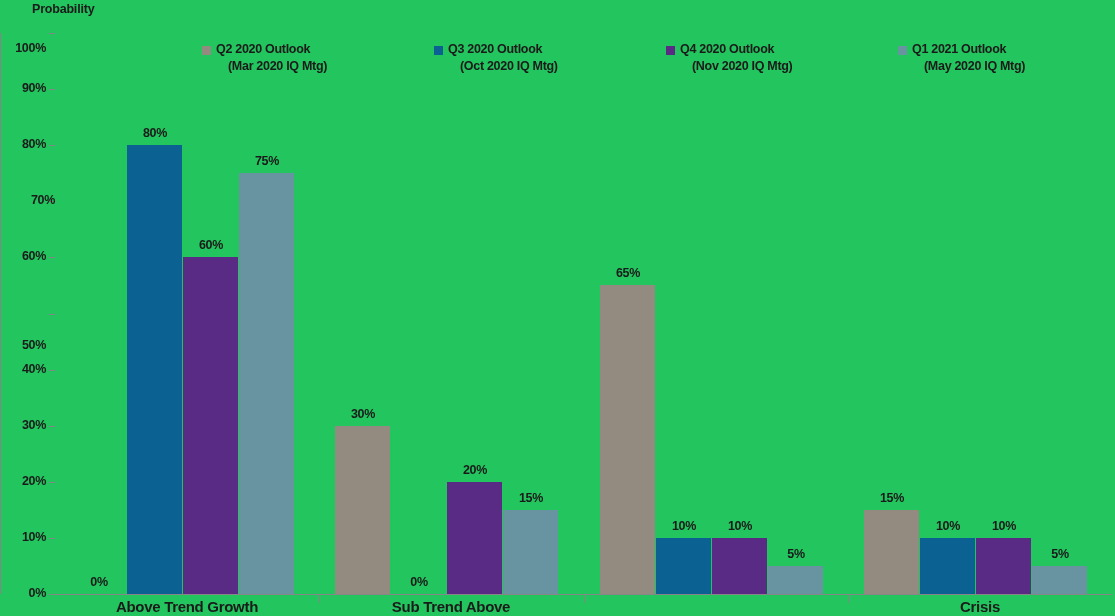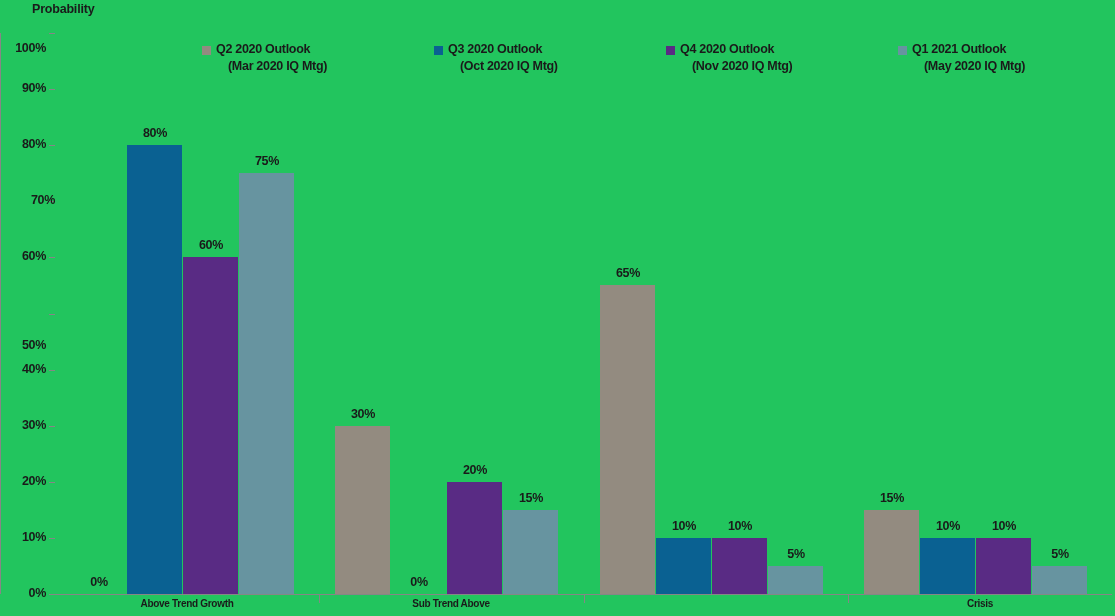--- a/index.html
+++ b/index.html
@@ -68,21 +68,21 @@
   .xtick {
     position: absolute;
     top: 595px;
     width: 1px;
     height: 8px;
     background: #868686;
   }
   .xlabel {
     position: absolute;
     top: 598px;
-    font-size: 10px;
+    font-size: 15px;
     font-weight: 700;
     letter-spacing: -0.3px;
     color: #1a1a1a;
     white-space: nowrap;
     transform: translateX(-50%);
   }
   
   .bar {
     position: absolute;
     bottom: 0;

